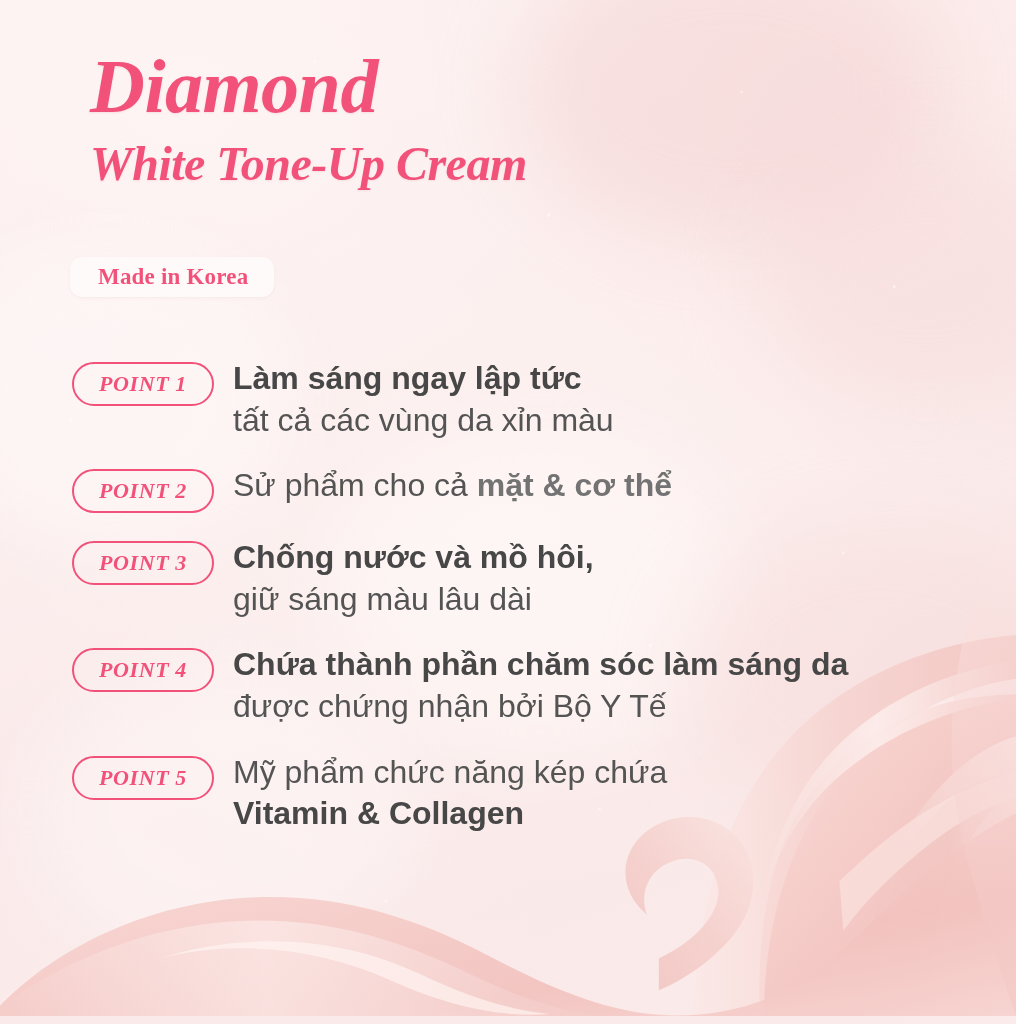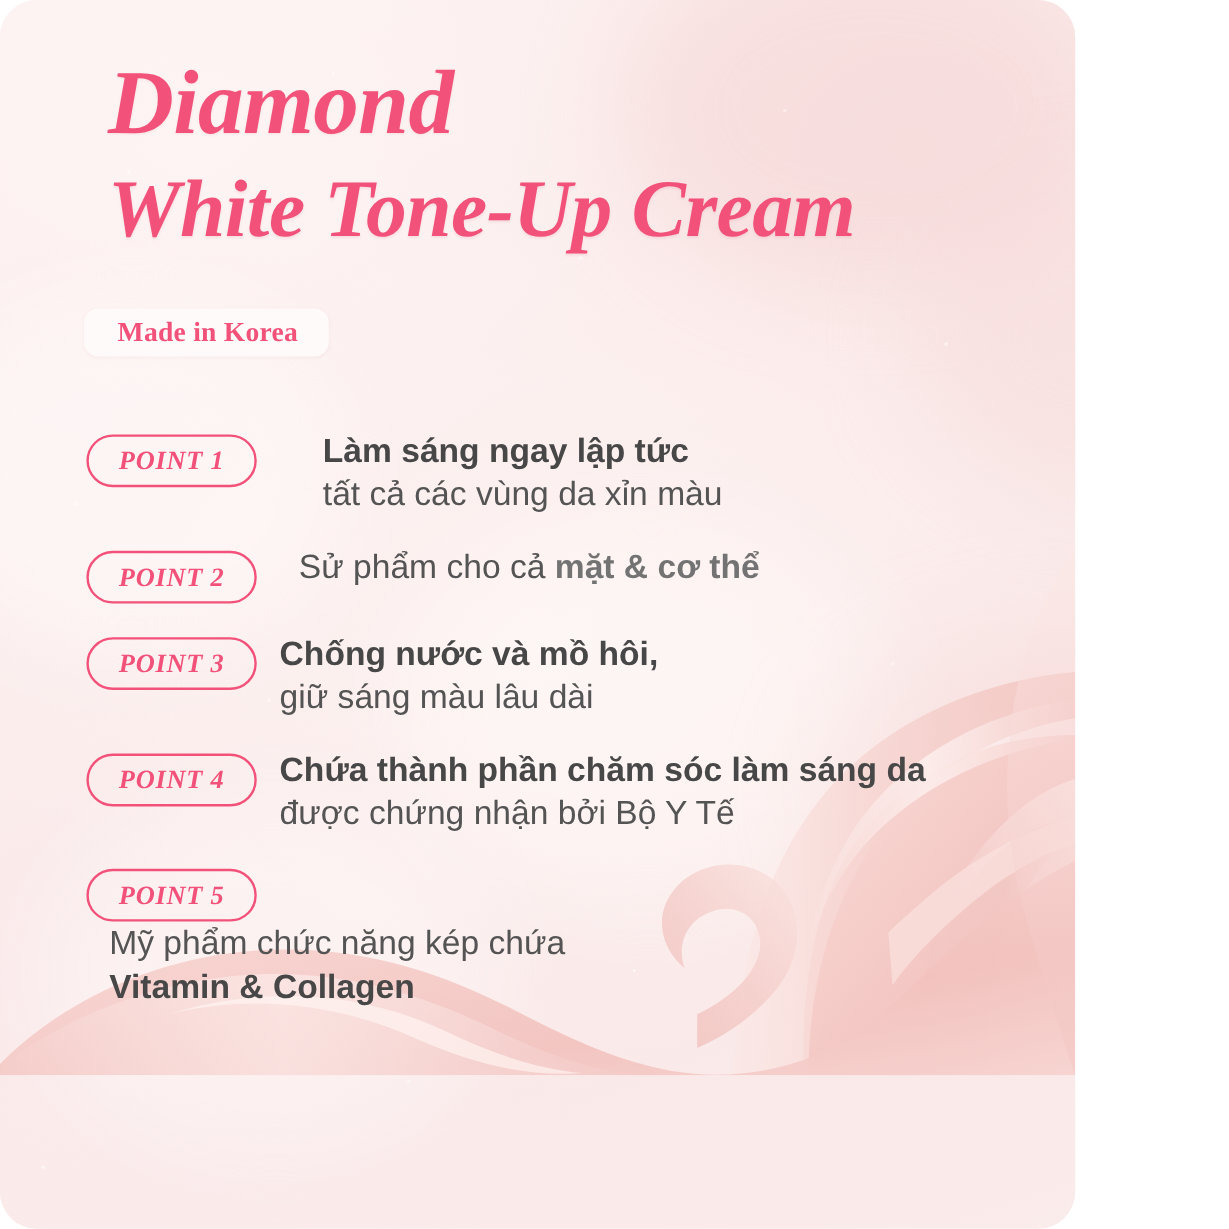--- a/index.html
+++ b/index.html
@@ -4,26 +4,25 @@
 <style>
   html, body {
     margin: 0;
     padding: 0;
     background: #ffffff;
   }
   * { box-sizing: border-box; }
 
   .poster {
     position: relative;
-    width: 896px;
+    width: 1016px;
     height: 1024px;
     overflow: hidden;
     background: #fbeeee;
     font-family: "Liberation Sans", "DejaVu Sans", sans-serif;
-    border-radius: 31px;
   }
 
   
   .bg-base {
     position: absolute;
     inset: 0;
     background:
       radial-gradient(ellipse 60% 45% at 18% 10%,  #fdf4f3 0%, rgba(253,244,243,0) 70%),
       radial-gradient(ellipse 55% 40% at 85% 12%,  #fbe9e8 0%, rgba(251,233,232,0) 72%),
       radial-gradient(ellipse 70% 50% at 50% 52%,  #fdf2f1 0%, rgba(253,242,241,0) 75%),
@@ -90,21 +89,21 @@
     font-family: "Liberation Serif", "DejaVu Serif", serif;
     font-style: italic;
     font-weight: bold;
     color: #f2527a;
     letter-spacing: -0.5px;
     white-space: nowrap;
     line-height: 1.0;
     text-shadow: 0 1px 2px rgba(220,120,140,.16);
   }
   .title-line-1 { font-size: 76px; margin-bottom: 16px; }
-  .title-line-2 { font-size: 68px; }
+  .title-line-2 { font-size: 48px; }
 
   .badge-made {
     position: absolute;
     left: 70px;
     top: 257px;
     height: 40px;
     padding: 0 26px 0 28px;
     display: inline-flex;
     align-items: center;
     background: #fffafa;
@@ -126,21 +125,21 @@
     position: absolute;
     left: 72px;
     top: 358px;
     width: 900px;
   }
   .point-row {
     display: flex;
     align-items: flex-start;
     margin-bottom: 26px;
   }
-  .point-row:last-child { margin-bottom: 0; flex-direction: column; }
+  .point-row:last-child { margin-bottom: 0; }
 
   .point-badge {
     flex: 0 0 auto;
     width: 142px;
     height: 44px;
     border: 2.5px solid #f2527a;
     border-radius: 22px;
     display: flex;
     align-items: center;
     justify-content: center;
@@ -158,30 +157,30 @@
   }
 
   .point-text {
     margin-left: 19px;
     padding-top: 0px;
   }
   .pt-line {
     white-space: nowrap;
     line-height: 1.30;
     color: #4a4a4a;
-    font-size: 28px;
+    font-size: 32px;
   }
   .pt-line.bold    { font-weight: bold;  color: #474747; }
   .pt-line.regular { font-weight: normal; color: #545454; }
   .pt-line .seg-bold { font-weight: bold; color: #737373; }
   .pt-line .seg-reg  { font-weight: normal; color: #545454; }
 
   
-  .row-1 { margin-bottom: 24px; gap: 36px; }
-  .row-2 { margin-bottom: 24px; gap: 16px; }
+  .row-1 { margin-bottom: 24px; }
+  .row-2 { margin-bottom: 24px; }
   .row-3 { margin-bottom: 24px; }
   .row-4 { margin-bottom: 24px; }
 </style>
 </head>
 <body>
 
 <div class="poster">
 
   <div class="bg-base"></div>
   <div class="bg-cloud cloud-a"></div>

